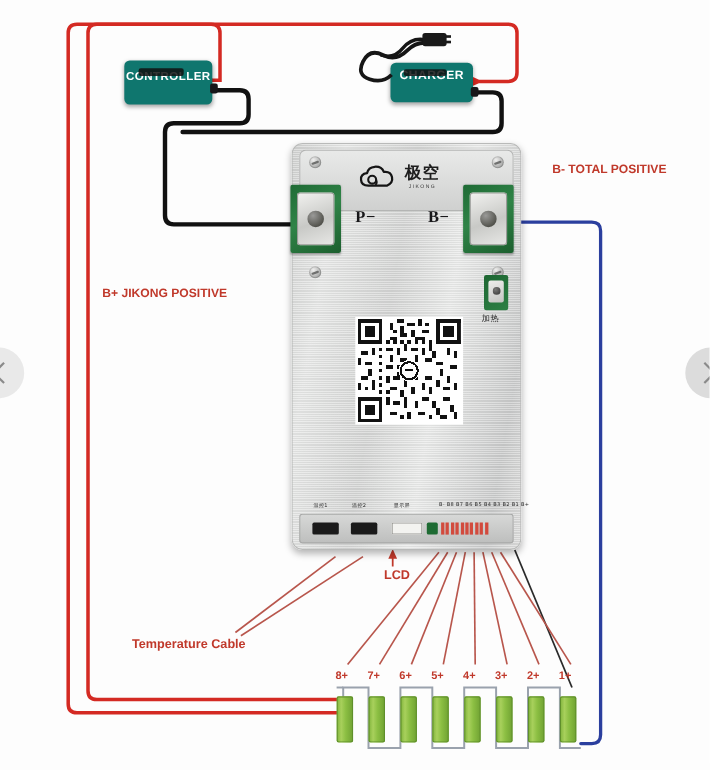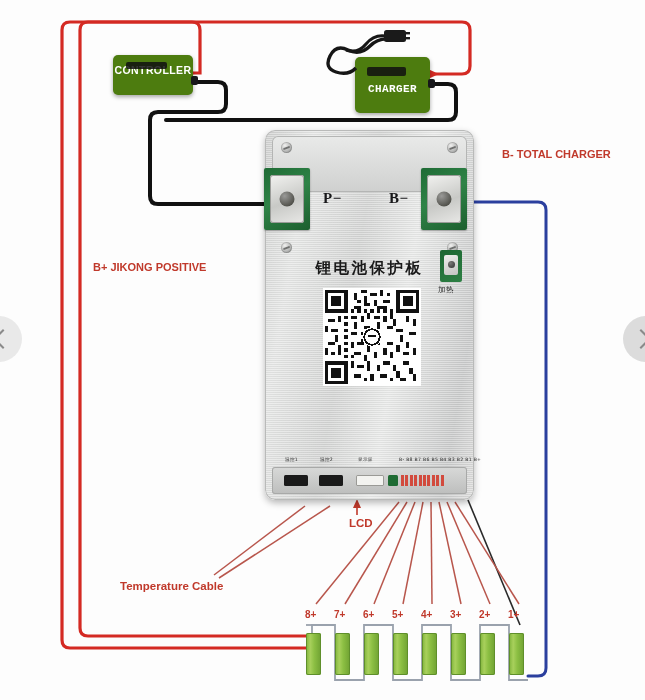--- a/index.html
+++ b/index.html
@@ -2,30 +2,30 @@
 <html><head>
 <meta charset="utf-8">
 <style>
   html,body{margin:0;padding:0;background:#fff;}
   body{width:645px;height:700px;position:relative;overflow:hidden;
        font-family:"Liberation Sans",sans-serif;background:#fdfdfd;}
   .stage{position:absolute;inset:0;}
   svg.wires{position:absolute;left:0;top:0;width:645px;height:700px;}
 
   
-  .devbox{position:absolute;background:#4d7c0f;border-radius:5px;
+  .devbox{position:absolute;background:#0f766e;border-radius:5px;
           box-shadow:0 2px 4px rgba(0,0,0,.35);
           display:flex;align-items:flex-end;justify-content:center;}
   .devbox .nameplate{position:absolute;top:18%;left:16%;width:52%;height:16%;
           background:#111;border-radius:2px;opacity:.85;}
   .devbox .lbl{color:#fff;font-weight:bold;letter-spacing:.4px;
           width:100%;text-align:center;margin-bottom:24%;}
   #controller-box{left:113px;top:55px;width:80px;height:40px;}
   #controller-box .lbl{font-size:10.5px;}
-  #charger-box{left:355px;top:57px;width:75px;height:56px;font-family:Liberation Mono, monospace;}
+  #charger-box{left:355px;top:57px;width:75px;height:36px;}
   #charger-box .lbl{font-size:11px;}
   .port{position:absolute;background:#17171a;border-radius:2px;}
 
   
   #bms-board{position:absolute;left:265px;top:130px;width:209px;height:370px;
       border-radius:10px;
       background:
         repeating-linear-gradient(0deg,rgba(255,255,255,.30) 0 1px,rgba(0,0,0,.035) 1px 2px),
         linear-gradient(100deg,#cfd0cf 0%,#e6e7e6 18%,#d3d4d3 42%,#e9eae9 62%,#c9cacA 88%,#dededd 100%);
       box-shadow:0 3px 7px rgba(0,0,0,.28), inset 0 0 0 1px #b9bab9;}
@@ -181,36 +181,46 @@
   <div id="bms-board">
 
     <div class="plate" id="top-plate"></div>
     <div class="screw" style="left:16px;top:12px;"></div>
     <div class="screw" style="left:182px;top:12px;"></div>
     <div class="screw" style="left:16px;top:112px;"></div>
     <div class="screw" style="left:182px;top:112px;"></div>
     <div class="screw" style="left:16px;top:348px;"></div>
     <div class="screw" style="left:182px;top:348px;"></div>
 
+    <div class="logo-wrap">
+      <svg class="cloud-icon" viewBox="0 0 46 28">
+        <path d="M10,24 q-8,0 -8.5,-7 q-0.5,-6.5 7,-7.5 q1.5,-7 9,-7.5 q8,-0.5 10.5,6 q8,-1 9.5,6 q1.5,7 -6,10 z" fill="none" stroke="#151515" stroke-width="2.6" stroke-linejoin="round"></path>
+        <circle cx="14.5" cy="17" r="4.6" fill="none" stroke="#151515" stroke-width="2.4"></circle>
+        <path d="M19,17 q2,4 -1,6" fill="none" stroke="#151515" stroke-width="2.2"></path>
+      </svg>
+      <div>
+        <div class="logo-cn">极空</div>
+        <div class="logo-en">JIKONG</div>
+      </div>
+    </div>
 
     <div class="pcb" style="left:-1px;top:38px;">
       <div class="pad">
         <div class="bolt"></div>
       </div>
     </div>
     <div class="termlabel" style="left:58px;top:60px;">P−</div>
 
     <div class="pcb" style="left:156px;top:38px;">
       <div class="pad">
         <div class="bolt"></div>
       </div>
     </div>
     <div class="termlabel" style="left:124px;top:60px;">B−</div>
 
-    <div id="mid-cn">锂电池保护板</div>
 
     <div id="heat-pcb">
       <div class="hpad"></div>
       <div class="hbolt"></div>
     </div>
     <div id="heat-label">加热</div>
 
     <svg id="qr-code" viewBox="0 0 29 29" shape-rendering="crispEdges">
       <rect width="29" height="29" fill="#fff"></rect>
       <g fill="#111">
@@ -342,21 +352,21 @@
           <i></i>
           <i></i>
           <i></i>
           <i></i>
       </div>
       <div class="conn-tick" style="left:127px;">B- B8 B7 B6 B5 B4 B3 B2 B1 B+</div>
     </div>
   </div>
 
   <div class="anno" id="label-bplus">B+ JIKONG POSITIVE</div>
-  <div class="anno" id="label-bminus">B- TOTAL CHARGER</div>
+  <div class="anno" id="label-bminus">B- TOTAL POSITIVE</div>
   <div class="anno" id="label-temp">Temperature Cable</div>
   <div class="anno" id="label-lcd">LCD</div>
 
   <div class="cell-tag" style="left:305px;top:609px;">8+</div>
   <div class="cell-tag" style="left:334px;top:609px;">7+</div>
   <div class="cell-tag" style="left:363px;top:609px;">6+</div>
   <div class="cell-tag" style="left:392px;top:609px;">5+</div>
   <div class="cell-tag" style="left:421px;top:609px;">4+</div>
   <div class="cell-tag" style="left:450px;top:609px;">3+</div>
   <div class="cell-tag" style="left:479px;top:609px;">2+</div>

